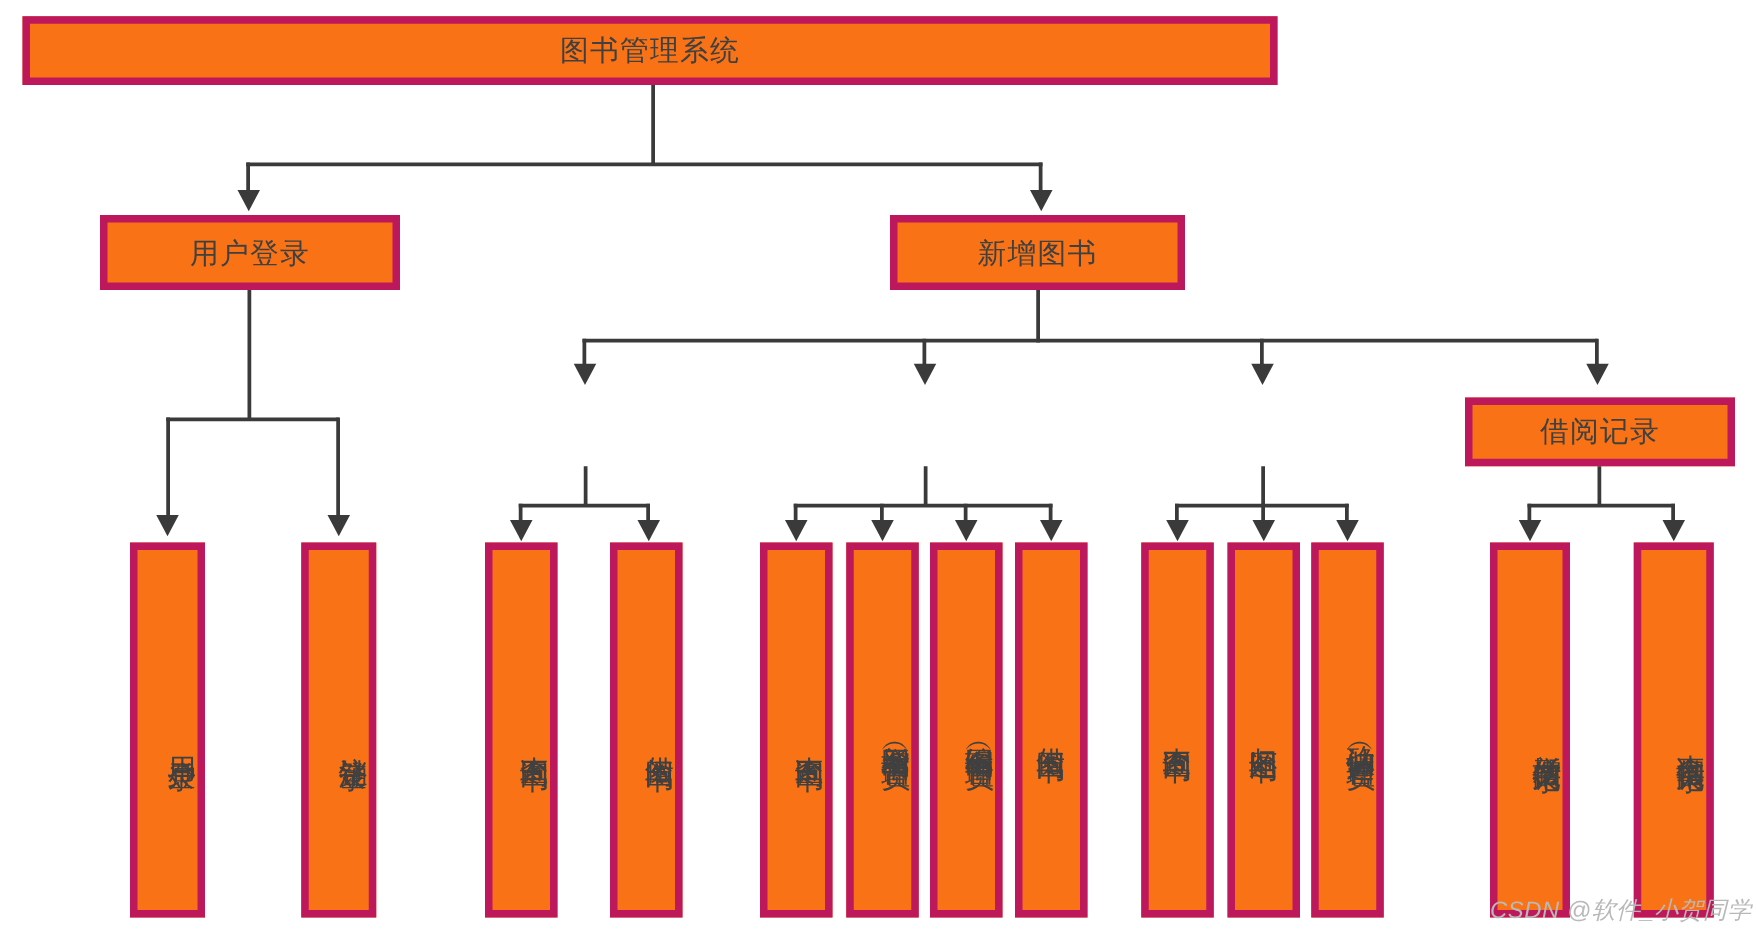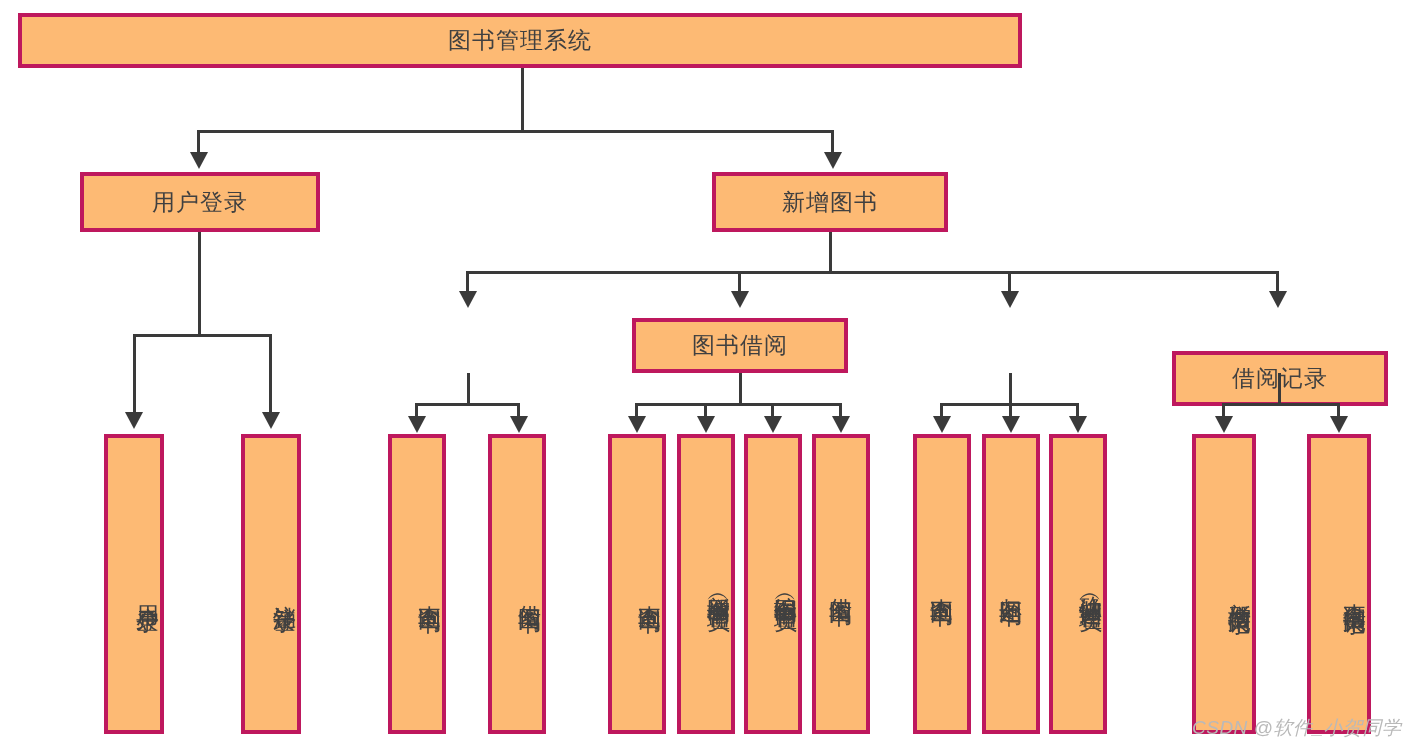--- a/index.html
+++ b/index.html
@@ -15,22 +15,22 @@
     position: relative;
     width: 1405px;
     height: 747px;
     background: #ffffff;
     overflow: hidden;
   }
   
   .box {
     position: absolute;
     box-sizing: border-box;
-    border: 4px solid #be185d;
-    background: #fdba74;
+    border: 6px solid #be185d;
+    background: #f97316;
     display: flex;
     align-items: center;
     justify-content: center;
     color: #404040;
   }
   .box.h {
     font-size: 23px;
     letter-spacing: 1px;
   }
   .box.v {
@@ -127,24 +127,21 @@
 
   <div class="vline" style="left:738px; top:271px; width:3px; height:22px;"></div>
   <div class="arrow" style="left:731px; top:291px;"></div>
 
   <div class="vline" style="left:1008px; top:271px; width:3px; height:22px;"></div>
   <div class="arrow" style="left:1001px; top:291px;"></div>
 
   <div class="vline" style="left:1276px; top:271px; width:3px; height:22px;"></div>
   <div class="arrow" style="left:1269px; top:291px;"></div>
 
-  <div class="box h" style="left:632px; top:318px; width:216px; height:55px;">
-    <span class="box-label">图书借阅</span>
-  </div>
-  <div class="box h" style="left:1172px; top:318px; width:216px; height:55px;margin-top:33px;">
+  <div class="box h" style="left:1172px; top:318px; width:216px; height:55px;">
     <span class="box-label">借阅记录</span>
   </div>
 
   <div class="vline" style="left:467px; top:373px; width:3px; height:32px;"></div>
   <div class="hline" style="left:415px; top:403px; width:105px; height:3px;"></div>
   <div class="vline" style="left:415px; top:403px; width:3px; height:16px;"></div>
   <div class="arrow" style="left:408px; top:416px;"></div>
   <div class="vline" style="left:517px; top:403px; width:3px; height:16px;"></div>
   <div class="arrow" style="left:510px; top:416px;"></div>
 

